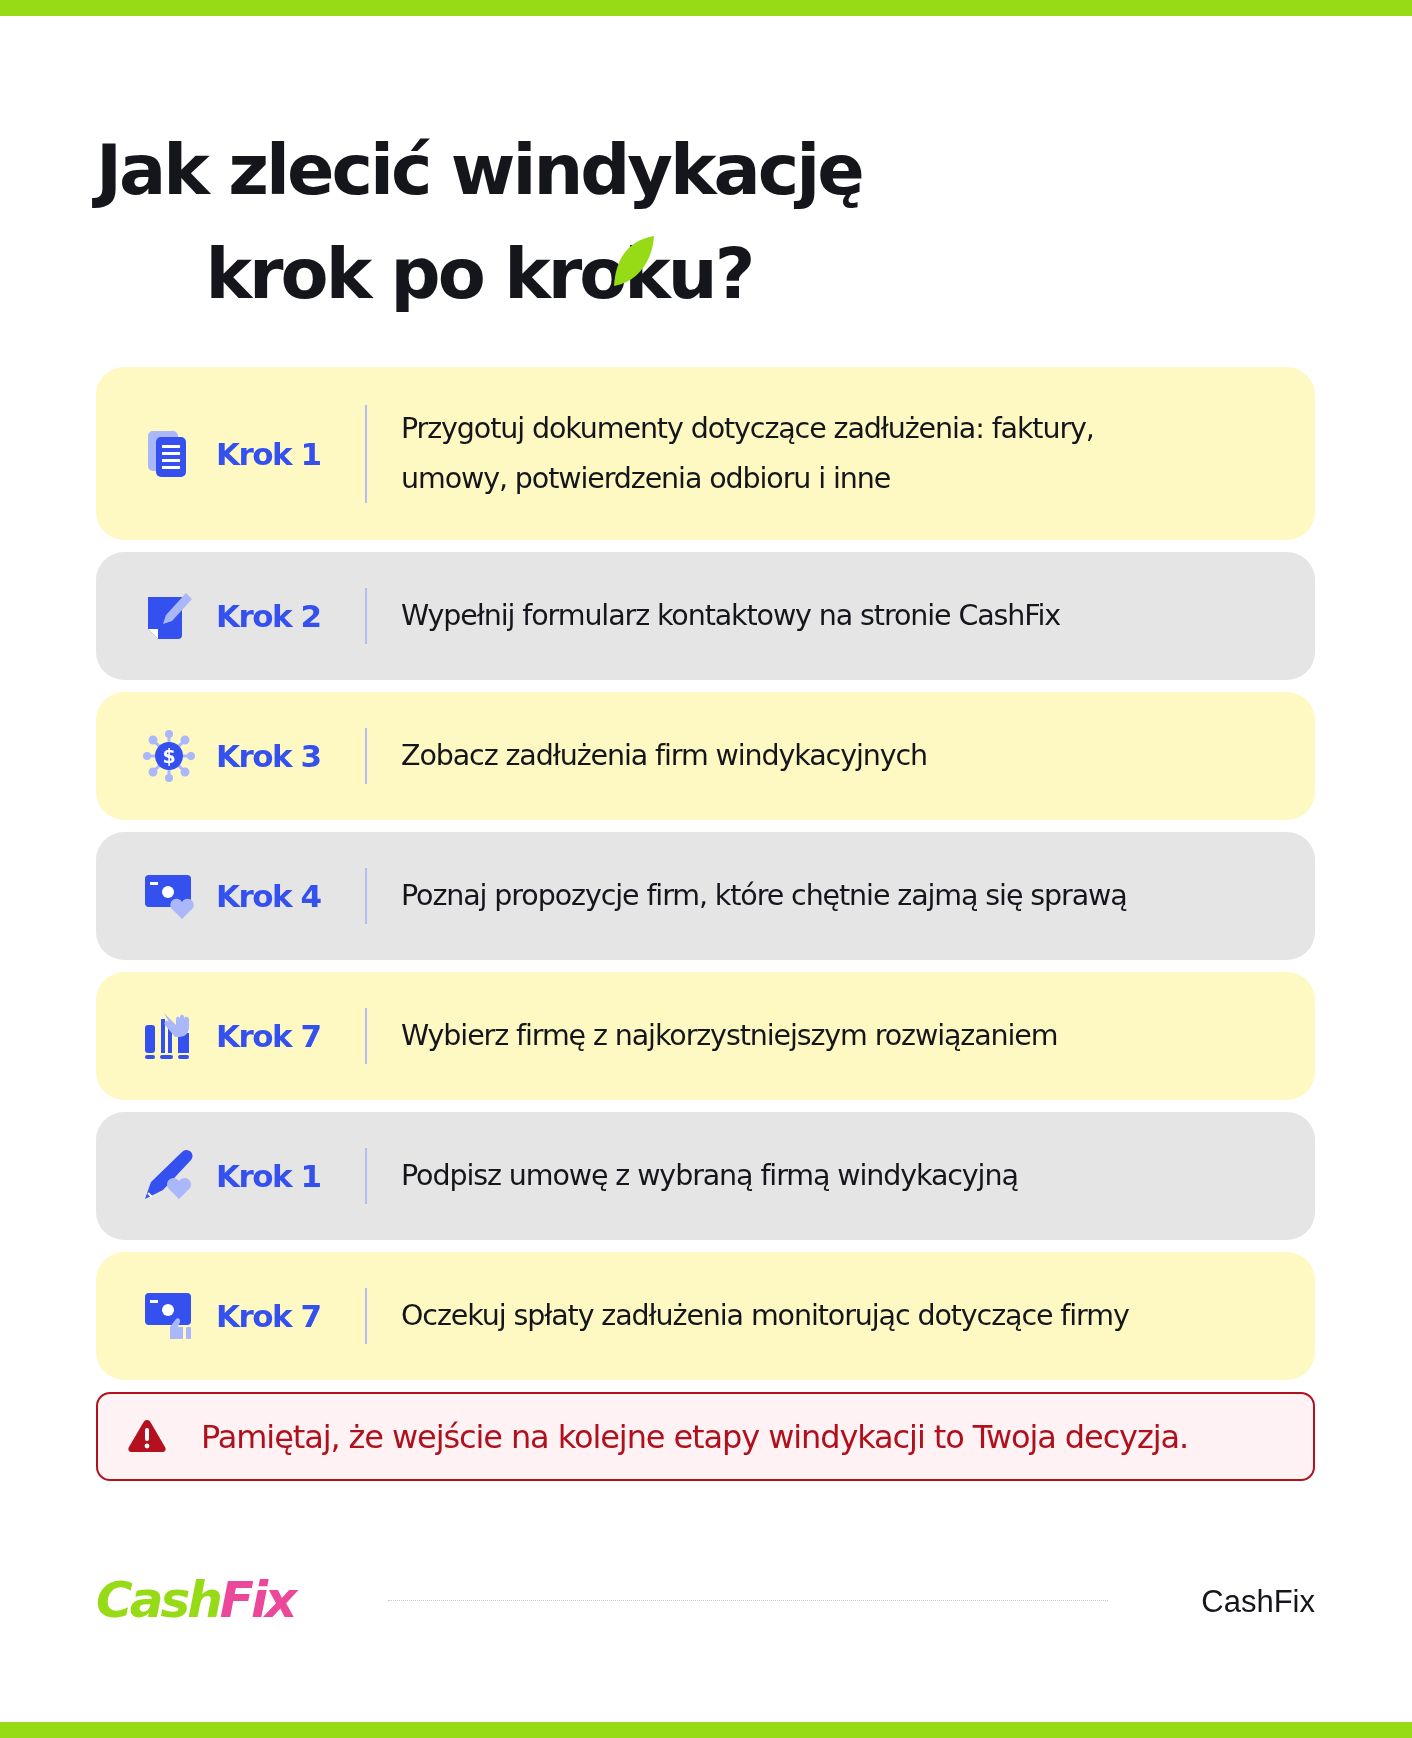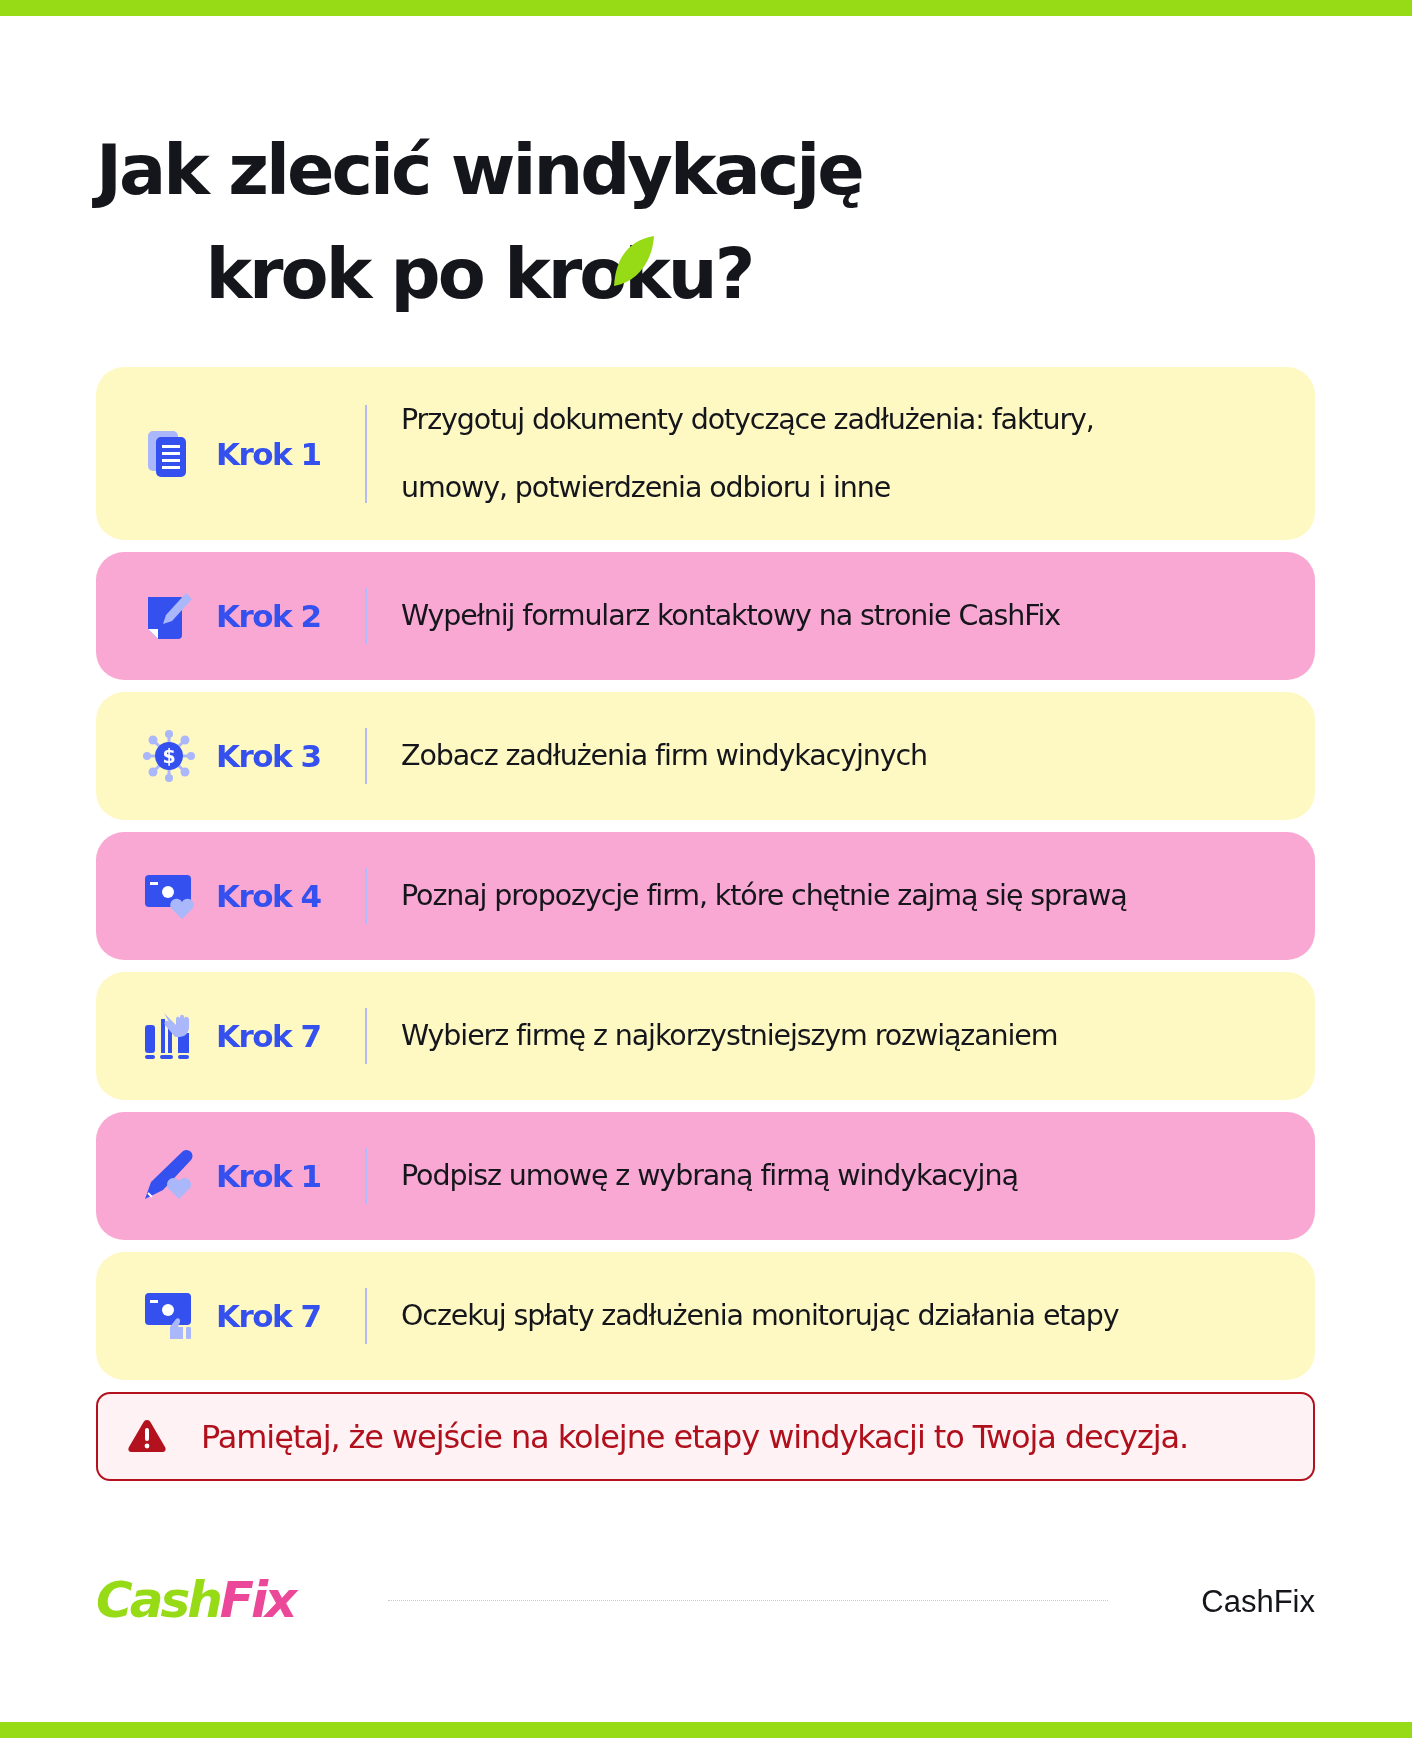--- a/index.html
+++ b/index.html
@@ -17,38 +17,38 @@
   }
   .title .line { display: block; white-space: nowrap; }
   .leaf { position: absolute; left: 612px; top: 234px; width: 44px; height: 54px; }
 
   .cards { position: absolute; left: 96px; top: 367px; width: 1219px; }
   .card {
     position: relative; width: 1219px; height: 128px; margin-bottom: 12px;
     border-radius: 28px; background: #fef9c3;
     display: flex; align-items: center;
   }
-  .card.alt { background: #f9a8d4; margin-top: 12px; }
+  .card.alt { background: #e5e5e5; margin-top: 12px; }
   .card.tall { height: 173px; }
   .card .icon { position: absolute; left: 46px; width: 54px; height: 54px; top: 50%; transform: translateY(-50%); }
   .card .icon svg { width: 54px; height: 54px; display: block; }
   .card .step {
     position: absolute; left: 120px; top: 50%; transform: translateY(-50%);
     font-family: "DejaVu Sans", sans-serif; font-weight: bold;
     font-size: 31px; letter-spacing: -1.5px; color: #3450ee; white-space: nowrap;
   }
   .card .divider {
     position: absolute; left: 269px; top: 50%; transform: translateY(-50%);
     width: 2px; height: 56px; background: #b2bcf6;
   }
   .card.tall .divider { height: 98px; }
   .card .text {
     position: absolute; left: 305px; right: 30px; top: 50%; transform: translateY(-50%);
     font-family: "DejaVu Sans", sans-serif; font-size: 28.5px; letter-spacing: -1.1px;
-    line-height: 68px; color: #15161b;
+    line-height: 50px; color: #15161b;
   }
 
   .warning {
     position: absolute; left: 96px; top: 1392px; width: 1219px; height: 89px;
     border: 2px solid #b3111e; border-radius: 14px; background: #fef2f4;
   }
   .warning .wicon { position: absolute; left: 29px; top: 24px; width: 40px; height: 36px; }
   .warning .wtext {
     position: absolute; left: 103px; top: 50%; transform: translateY(-50%);
     font-family: "DejaVu Sans", sans-serif; font-size: 32px; letter-spacing: -1.1px;
@@ -193,21 +193,21 @@
       <svg viewBox="0 0 54 54">
         <rect x="3" y="4" width="46" height="32" rx="4" fill="#3450ee"></rect>
         <rect x="8" y="11" width="8" height="3" fill="#fff"></rect>
         <circle cx="26" cy="21" r="6" fill="#fff"></circle>
         <path d="M28 50 v-12 l6 -8 c2 -2 5 0 4 3 l-2 5 h5 v12 z" fill="#aab7fb"></path>
         <rect x="44" y="38" width="5" height="12" rx="1" fill="#aab7fb"></rect>
       </svg>
     </span>
     <span class="step">Krok 7</span>
     <span class="divider"></span>
-    <span class="text">Oczekuj spłaty zadłużenia monitorując działania etapy</span>
+    <span class="text">Oczekuj spłaty zadłużenia monitorując dotyczące firmy</span>
   </div>
 
 </div>
 
 <div class="warning">
   <svg class="wicon" viewBox="0 0 40 36">
     <path d="M20 2 C22 2 23 3 24 5 L38 29 C39.5 32 38 34 35 34 H5 C2 34 0.5 32 2 29 L16 5 C17 3 18 2 20 2 Z" fill="#b3111e"></path>
     <rect x="18" y="10" width="4" height="13" rx="2" fill="#fff"></rect>
     <circle cx="20" cy="28" r="2.4" fill="#fff"></circle>
   </svg>

